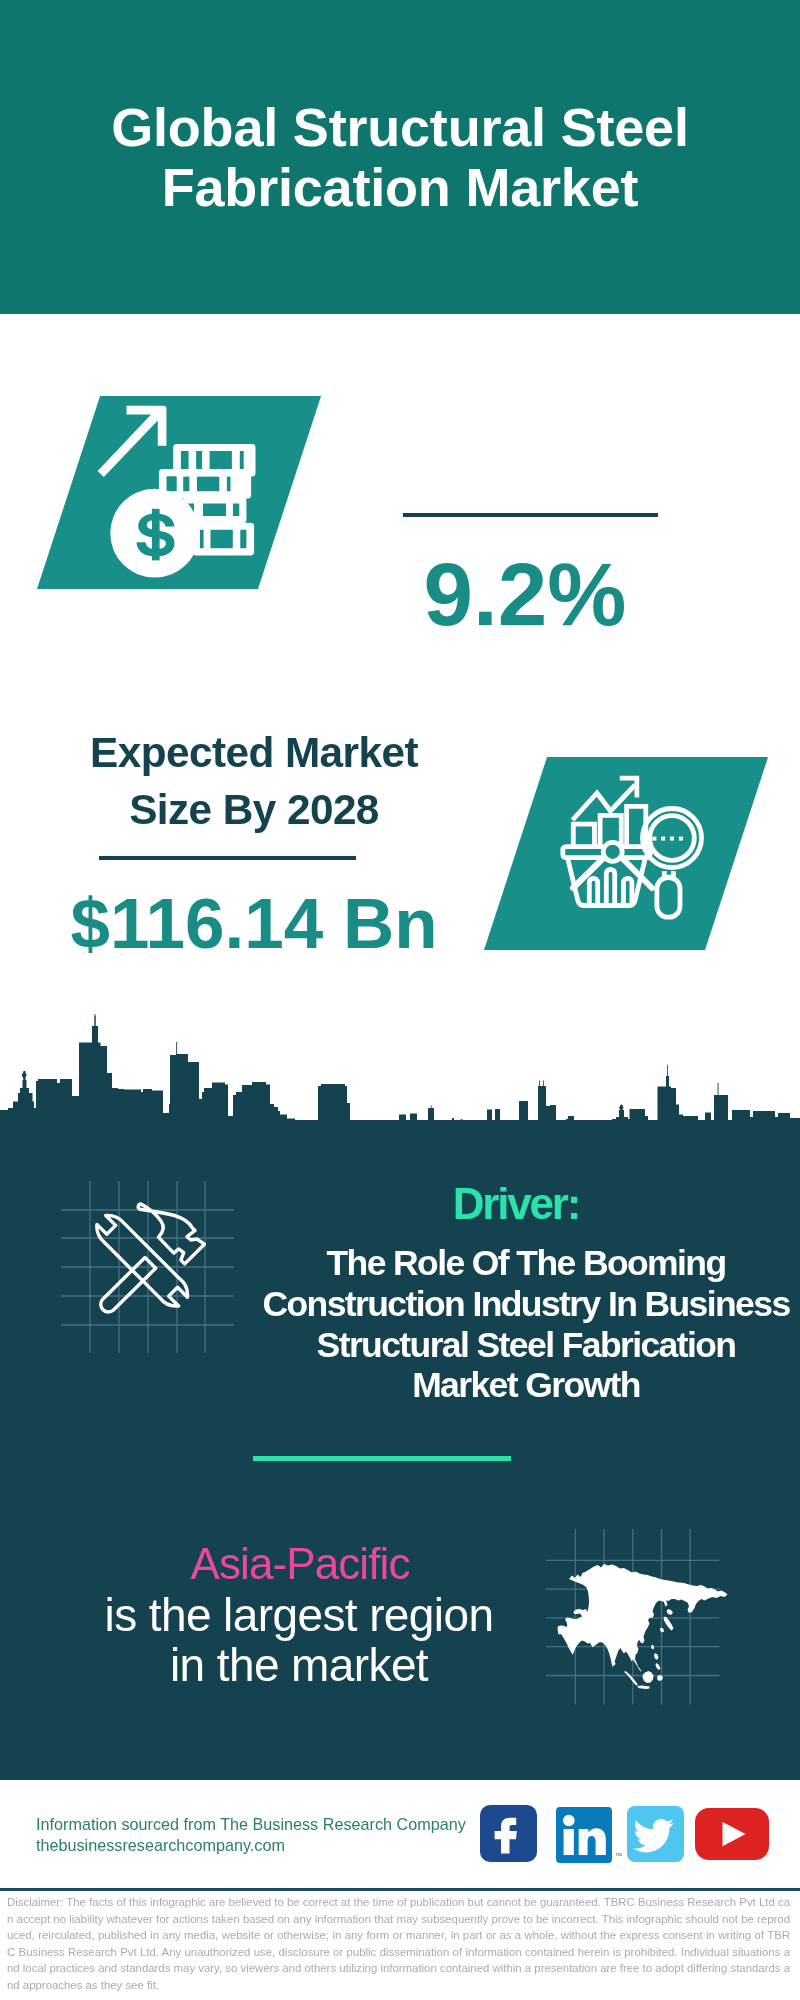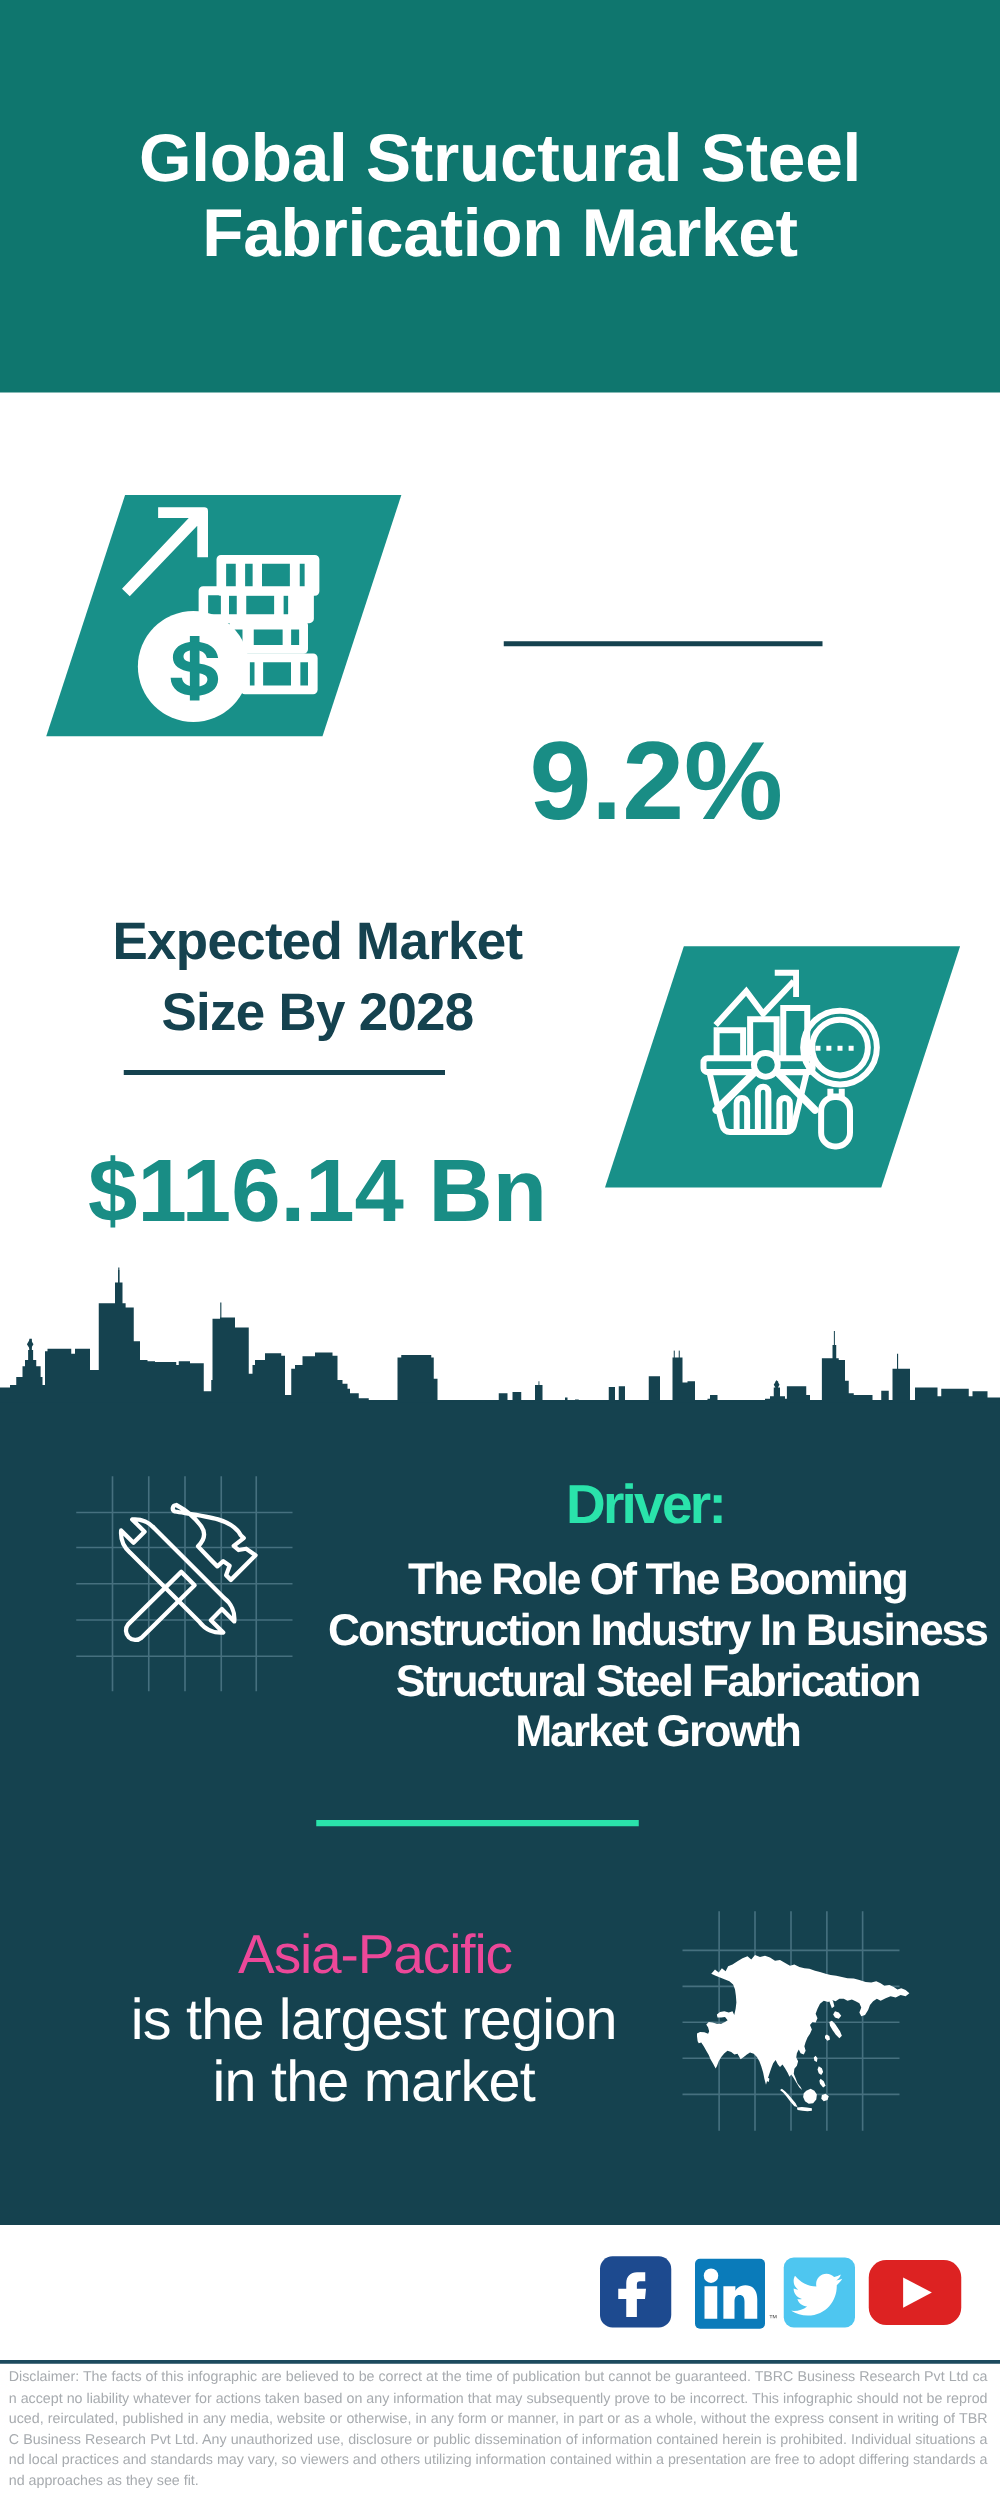--- a/index.html
+++ b/index.html
@@ -14,21 +14,21 @@
   .header .title .l2{display:block;}
 
   
   .para{position:absolute;background:#189089;}
   .para.p1{left:37px;top:396px;width:221px;height:193px;transform:skewX(-18.1deg);transform-origin:bottom left;}
   .para.p2{left:484px;top:757px;width:221px;height:193px;transform:skewX(-18.1deg);transform-origin:bottom left;}
 
   
   .stat-label{position:absolute;color:#15424f;font-weight:bold;text-align:center;font-size:42.3px;line-height:57.2px;letter-spacing:-0.55px;}
   .rule{position:absolute;height:4px;background:#15424f;}
-  .stat-value{position:absolute;color:#198d85;font-weight:bold;text-align:center;margin-top:30px;}
+  .stat-value{position:absolute;color:#198d85;font-weight:bold;text-align:center;}
 
   
   .dark{position:absolute;left:0;top:1120px;width:800px;height:660px;background:#15424f;}
   .skyline{position:absolute;left:0;top:1000px;width:800px;height:122px;}
 
   
   .driver-title{position:absolute;color:#2ae3ab;font-weight:bold;font-size:44px;text-align:center;letter-spacing:-2.2px;}
   .driver-body{position:absolute;color:#fff;font-weight:bold;font-size:35.5px;line-height:40.8px;text-align:center;letter-spacing:-1.6px;white-space:nowrap;}
   .green-rule{position:absolute;height:5px;background:#2ae3ab;}
 
@@ -225,20 +225,24 @@
       <line x1="1" y1="61.1" x2="174.6" y2="61.1"></line>
       <line x1="1" y1="89.8" x2="174.6" y2="89.8"></line>
       <line x1="1" y1="118.6" x2="174.6" y2="118.6"></line>
       <line x1="1" y1="147.5" x2="174.6" y2="147.5"></line>
     </g>
   </svg>
   <svg class="asia-map" viewBox="0 0 180 150" width="180" height="150" style="position:absolute;left:555px;top:1555px;">
     <path fill="#ffffff" d="M14,24L17,20.5L20,23L22.5,19.5L25.5,22L27.5,18L31,16.5L35,14L39,11.5L43,10L46,12.5L49,9L53,10.5L57,9.5L61,11L65,13.5L69,13L73.5,15.5L77,17.5L80.5,16.5L84.5,18.5L88.5,19.5L92.5,20L97,21.5L101,22.5L105.5,24L109.5,25L114,25.5L118.5,26.5L123,27.5L128,27.8L132.5,29L137.5,30.5L142,31L146,30L149.5,31.5L152.5,33.5L156.5,33L160,34.5L163,36.5L166,35.5L169.5,37L172.5,39.5L169.5,42L165.5,41L161.5,43L157.5,42L153.5,43.5L149.5,45.5L146.5,44L143.5,46L141,49L139.5,53L137,57L134,58L132.5,55L134,51L132.5,47.5L129.5,46L126.5,44.5L123,45.5L120,44L116.5,44L113.5,46L110.5,45L107.5,46.5L104,45.5L101,48L99,52L97.5,56L99,59.5L97.5,63L95,62.5L93,65L94.5,68.5L93,72L91,75L89.5,78.5L88.5,82L89.5,85.5L88,88.5L85.5,87.5L84,84.5L82.5,87.5L82,91L83.5,94L82.5,97.5L80.5,100L80,104L81.5,107.5L83,111.5L85.5,114.5L86.7,117L84.5,115L82,111L80,107.5L78,104.5L76.6,106.4L75,103L73,99.5L71,96.5L69,98.5L67.2,96.3L65.5,93L63.5,95.5L62,99.5L60.5,104L59,108.5L57.8,112.7L56.5,108L55.5,103L54,98L52.5,94L50.5,90.5L48,88L45,87L42.5,88.5L40,90.5L37.5,92.3L35,88L32.5,88.5L30,86.5L27,85.5L24.5,87.5L22,90.5L20,94L18.5,98L17.5,99.7L15.5,96L13.5,92.5L12,89L10,85.5L8,82L6,79L4,79.5L3.1,77.9L2.6,74L2.6,71.7L5,70.5L8.5,70.8L11.5,72L12.3,70L11.5,67L10,64.5L12,62.5L15,63L18.5,64L22,64L25,62.5L27.1,61.2L25,58.5L22,59L19,59L18.5,56.5L21,54.5L24.5,54L28,55L31,54L32.4,56.9L33.5,52L34.1,47L33.7,41.5L33,36.5L31.5,32.5L28.5,30L25,28.5L21,27L17.5,25.5ZM70.5,116L73,118L76,121L79,124.5L81.5,127.5L83,130.5L80.5,130L77.5,126.5L74.5,122.5L71.5,119L69,117ZM83,133L87,133.5L91,134L94.5,133.5L94.5,131.5L90.5,131L86.5,130.5L82.5,131ZM90,117.5L93.5,116L96.5,117.5L98.5,120.5L98,124.5L95.5,127.5L92,128L89,126L87.5,122.5L88,119.5ZM110.5,61.5L113,64L115,67L117,70L118.5,73.5L116.5,75.5L113.5,72.5L111,69L109,65.5L108.5,62.5ZM113,54L116,55L118,57.5L116,60L113,59L111.5,56.5ZM106.5,72.5L108.5,74L109,76.5L107,77.5L105,75.5L105,73.5ZM100,98L102.5,99.5L103.5,102.5L102,105L100,103.5L99,100.5ZM101.5,108L104,110L105.5,113.5L103.5,115L101,112L100.5,109.5ZM102.5,121L105.5,120L108,122L107,125L104,126L102,124ZM97.5,89.5L99,91.5L98.5,94.5L96.5,93.5L96,91ZM59,106.5L60.5,108L60,110.5L58,109.5L58,107.5ZM109.5,43.5L111.5,46L112.5,50L110.5,51.5L109,47.5L108,44.5Z"></path>
   </svg>
 
+  <div class="src" style="left:36px;top:1814px;">
+    <div>Information sourced from The Business Research Company</div>
+    <div>thebusinessresearchcompany.com</div>
+  </div>
 
   <div class="social-row">
     <a class="social-btn" style="left:480px;top:1805px;width:57px;height:57px;border-radius:10px;background:#1d4a8f;">
       <svg viewBox="0 0 57 57" width="57" height="57">
         <path fill="#ffffff" d="M36.2,12.8 L29.6,12.8 C24.4,12.8 21.0,16.2 21.0,21.4 L21.0,25.9 L14.6,25.9 L14.6,34.2 L21.0,34.2 L21.0,48.5 L29.5,48.5 L29.5,34.2 L36.0,34.2 L36.8,25.9 L29.5,25.9 L29.5,22.5 C29.5,20.8 30.2,20.0 32.0,20.0 L36.2,20.0 Z"></path>
       </svg>
     </a>
     <a class="social-btn" style="left:556px;top:1807px;width:56px;height:56px;border-radius:4px;background:#0a7bba;">
       <svg viewBox="0 0 56 56" width="56" height="56">
         <circle fill="#ffffff" cx="12.8" cy="13.5" r="5.8"></circle>

